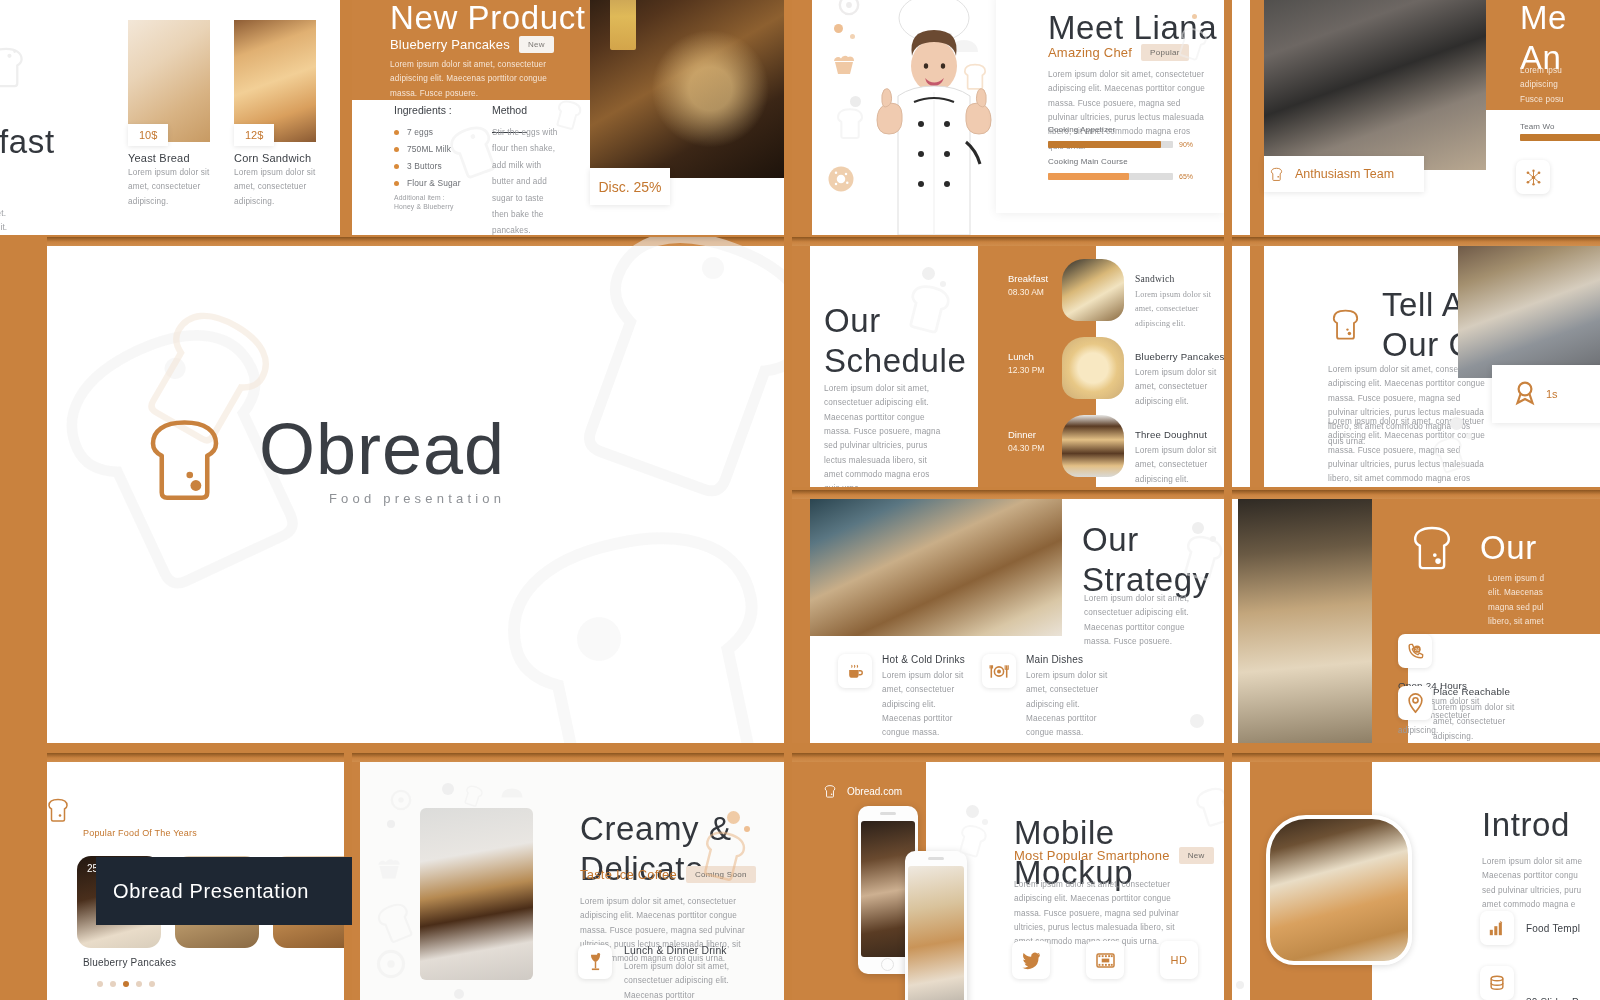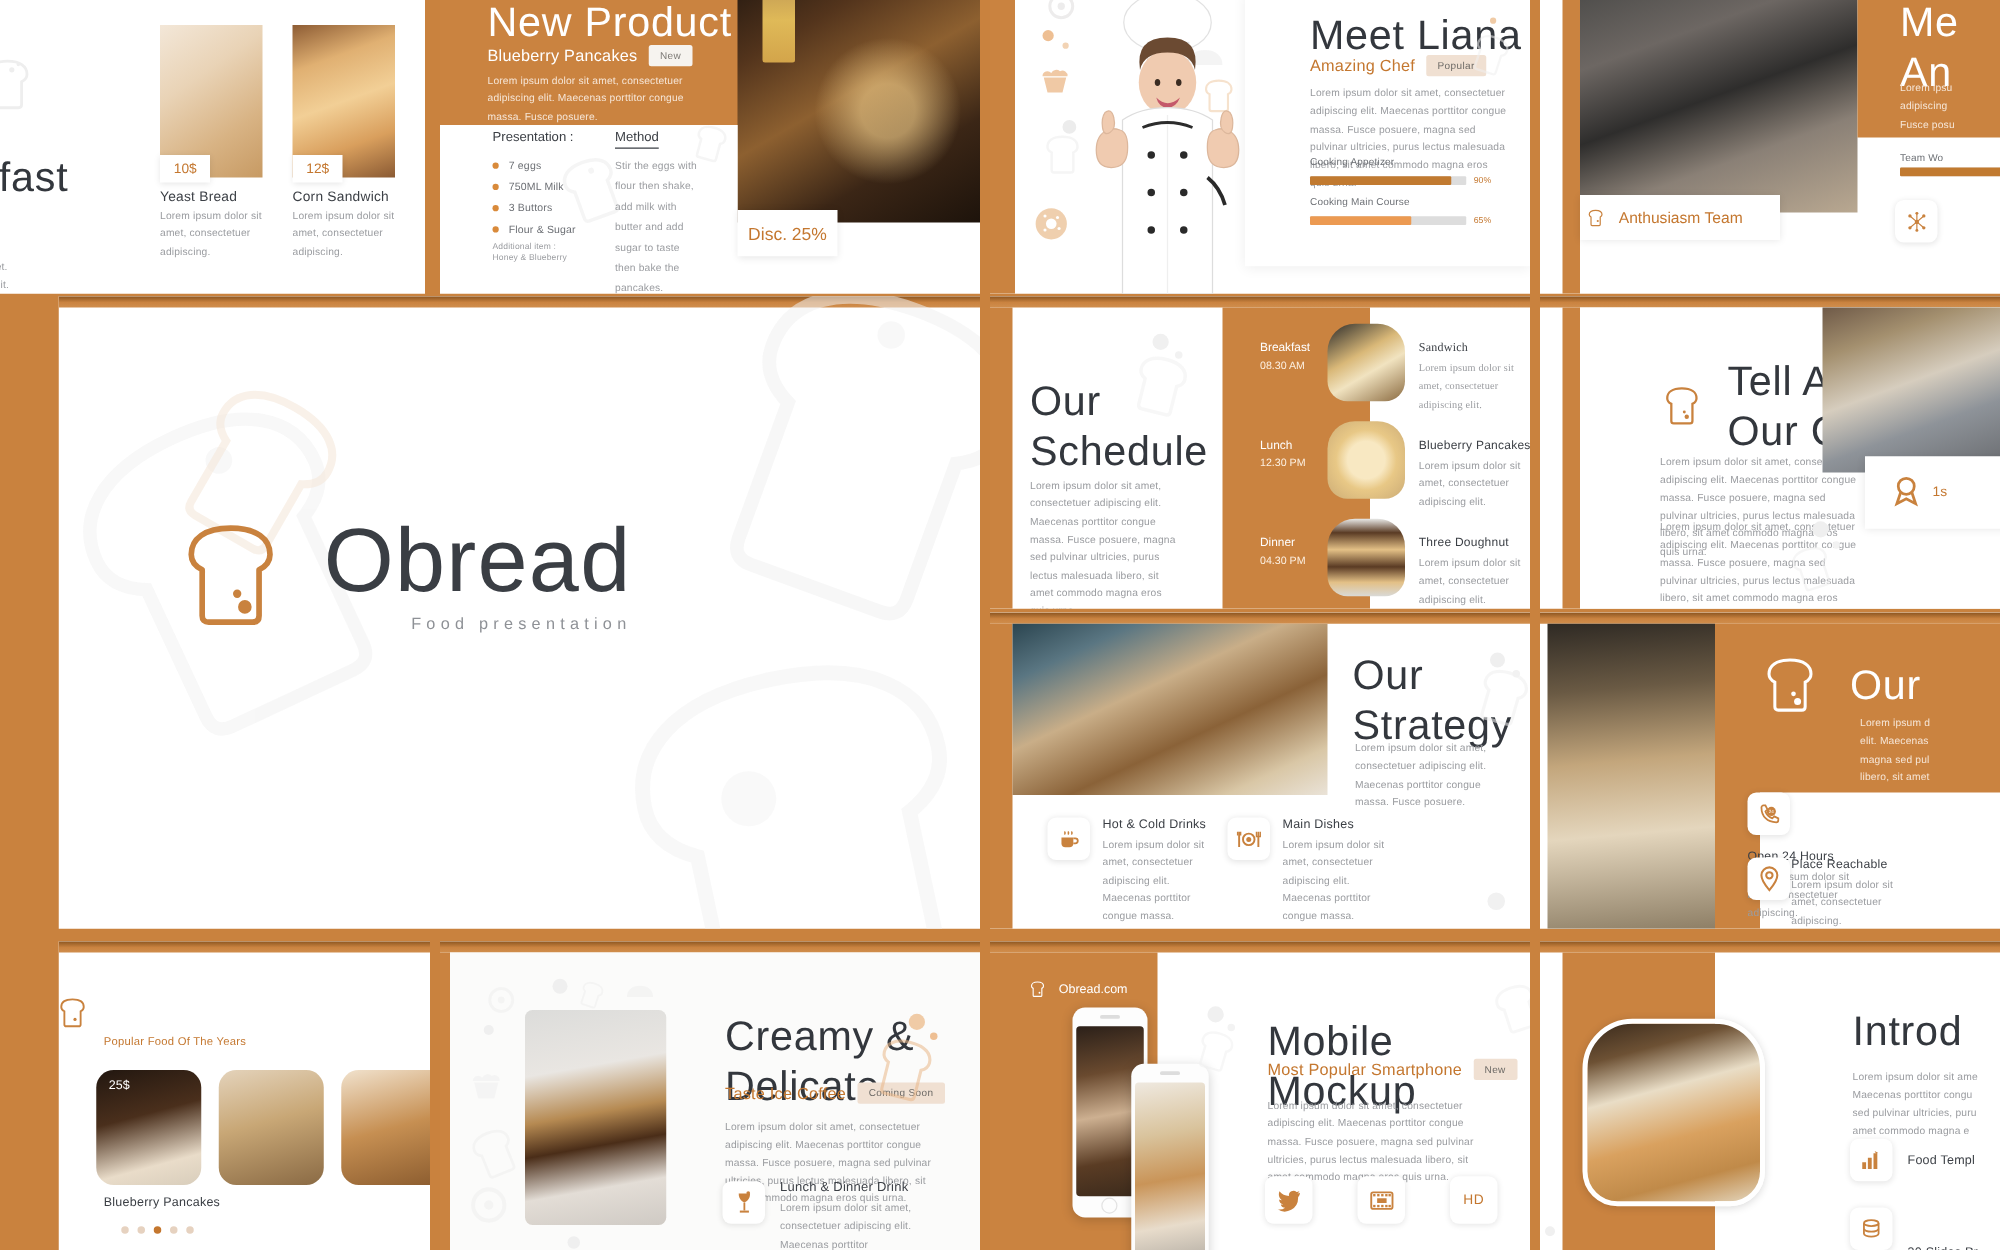--- a/index.html
+++ b/index.html
@@ -138,21 +138,21 @@
         </svg>
     </div>
     <div class="watermark" style="left:198px;top:105px;">
       <svg width="36" height="36" viewBox="0 0 60 60">
           <g transform="rotate(15 30 30)">
             <path d="M12 20c0-7 6-12 18-12s18 5 18 12c0 4-3 6-5 7v21c0 2-1 3-3 3H20c-2 0-3-1-3-3V27c-2-1-5-3-5-7z" fill="none" stroke="#ededed" stroke-width="3.4"></path>
           </g>
         </svg>
     </div>
 
-    <div style="position:absolute;left:42px;top:112px;font-size:10.5px;color:#3b3f45;">Presentation :</div>
+    <div style="position:absolute;left:42px;top:112px;font-size:10.5px;color:#3b3f45;">Ingredients :</div>
     <div style="position:absolute;left:42px;top:132px;">
       <div style="display:flex;align-items:center;gap:8px;height:17px;">
         <span style="width:5px;height:5px;border-radius:50%;background:#d98a3a;flex:0 0 auto;"></span>
         <span class="body-sm" style="font-size:8.4px;color:#6c6f74;">7 eggs</span>
       </div>
       <div style="display:flex;align-items:center;gap:8px;height:17px;">
         <span style="width:5px;height:5px;border-radius:50%;background:#d98a3a;flex:0 0 auto;"></span>
         <span class="body-sm" style="font-size:8.4px;color:#6c6f74;">750ML Milk</span>
       </div>
       <div style="display:flex;align-items:center;gap:8px;height:17px;">
@@ -160,21 +160,21 @@
         <span class="body-sm" style="font-size:8.4px;color:#6c6f74;">3 Buttors</span>
       </div>
       <div style="display:flex;align-items:center;gap:8px;height:17px;">
         <span style="width:5px;height:5px;border-radius:50%;background:#d98a3a;flex:0 0 auto;"></span>
         <span class="body-sm" style="font-size:8.4px;color:#6c6f74;">Flour &amp; Sugar</span>
       </div>
     </div>
     <div class="body-sm" style="position:absolute;left:42px;top:200px;font-size:6.8px;">Additional item :</div>
     <div class="body-sm" style="position:absolute;left:42px;top:209px;font-size:6.8px;">Honey &amp; Blueberry</div>
 
-    <div style="position:absolute;left:140px;top:112px;font-size:10.5px;color:#3b3f45;border-bottom:1px solid #3b3f45;padding-bottom:2px;">Method</div>
+    <div style="position:absolute;left:140px;top:112px;font-size:10.5px;color:#3b3f45;border-bottom:1px solid #3b3f45;padding-bottom:16px;">Method</div>
     <div class="body-sm" style="position:absolute;left:140px;top:133px;width:66px;font-size:8.2px;line-height:2.0;">Stir the eggs with flour then shake, add milk with butter and add sugar to taste then bake the pancakes.</div>
 
     <div style="position:absolute;left:238px;top:176px;width:80px;height:37px;background:#fff;display:flex;align-items:center;justify-content:center;box-shadow:0 1px 6px rgba(0,0,0,.10);">
       <span style="color:#c4772f;font-size:14px;">Disc. 25%</span>
     </div>
   </div>
 
   <div class="slide" style="left:792px; top:-8px; width:432px; height:243px;">
     <div class="orange" style="position:absolute;left:0;top:0;width:20px;height:243px;"></div>
 
@@ -612,20 +612,23 @@
 
     <div class="dots" style="position:absolute;left:50px;top:228px;">
       <span class="dot"></span>
       <span class="dot"></span>
       <span class="dot active"></span>
       <span class="dot"></span>
       <span class="dot"></span>
     </div>
   </div>
 
+  <div class="overlay-card" style="left:96px; top:857px; width:342px; height:68px;">
+    <span>Obread Presentation</span>
+  </div>
 
   <div class="slide" style="left:352px; top:753px; width:432px; height:247px;">
     <div class="orange-bar"></div>
     <div class="orange" style="position:absolute;left:0;top:9px;width:8px;height:238px;"></div>
     <div style="position:absolute;left:8px;top:9px;right:0;bottom:0;background:#fbfbfa;"></div>
 
     <div class="watermark" style="left:38px;top:36px;">
       <svg width="22" height="22" viewBox="0 0 24 24">
           <circle cx="12" cy="12" r="10" fill="none" stroke="#efefef" stroke-width="2.6"></circle>
           <circle cx="12" cy="12" r="3" fill="#efefef"></circle>

